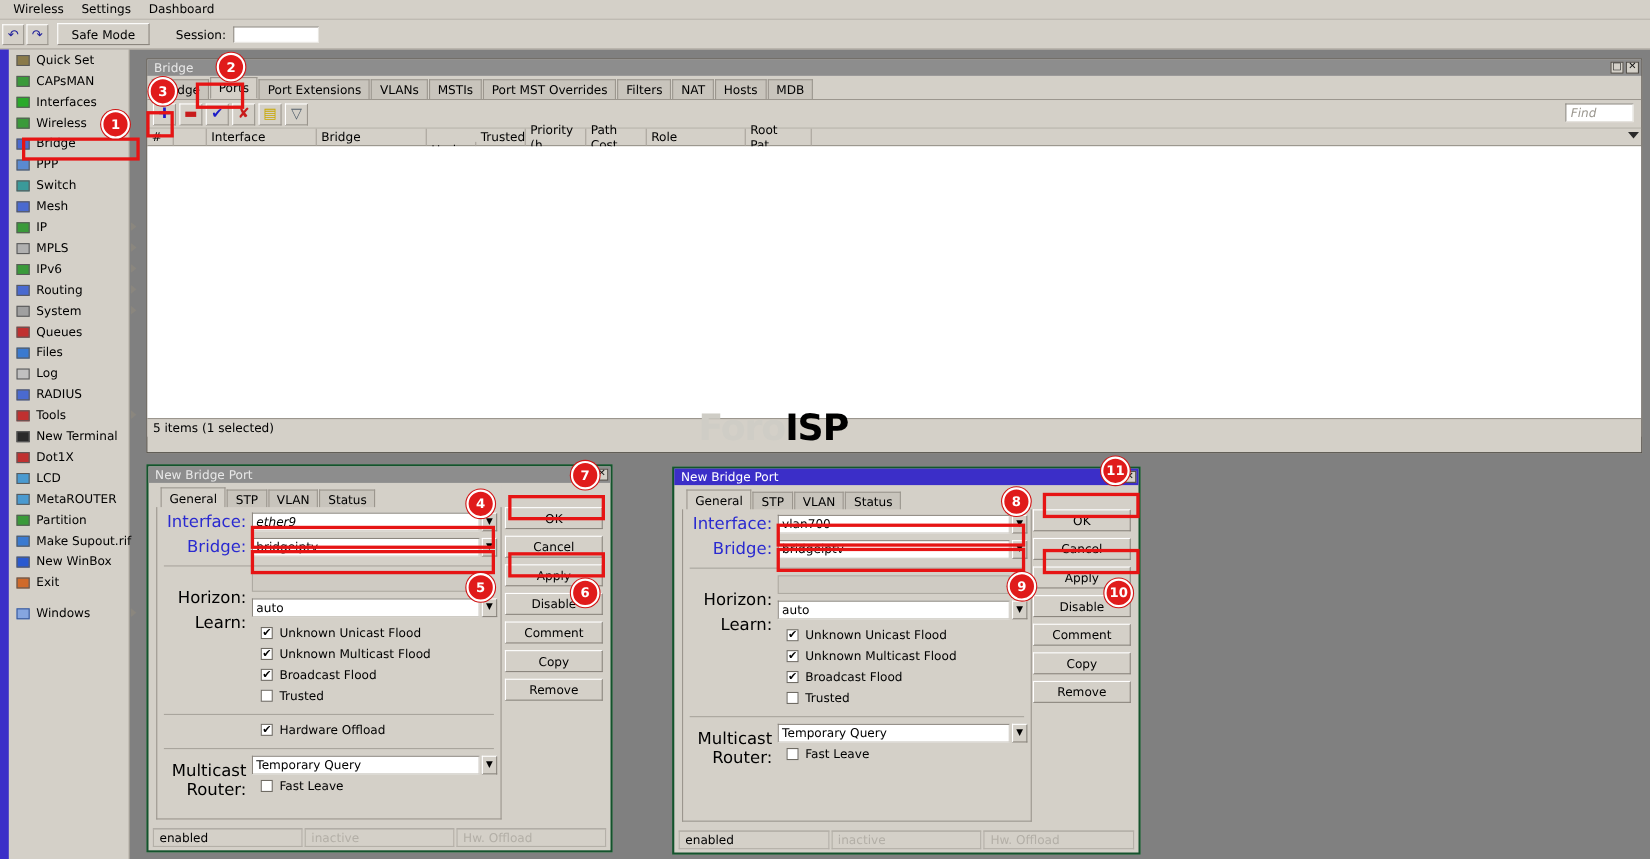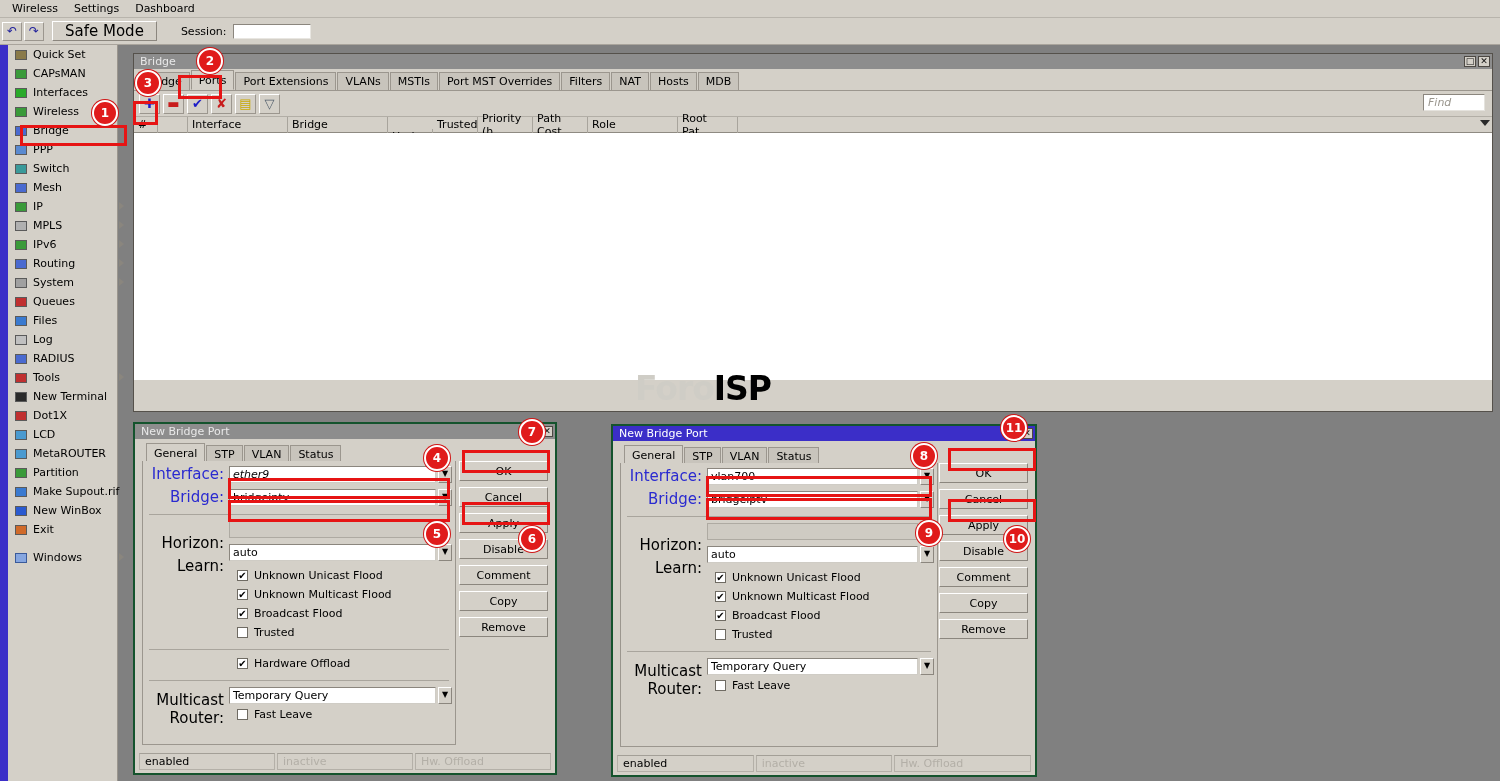--- a/index.html
+++ b/index.html
@@ -32,21 +32,21 @@
     width: 20px; height: 19px; background: #d4d0c8;
     border: 1px solid #9b968e; border-top-color: #fff; border-left-color: #fff;
     display: flex; align-items: center; justify-content: center;
     font-size: 12px; color: #21219c;
   }
   .safemode {
     margin-left: 6px; height: 20px; min-width: 70px; padding: 0 12px;
     background: #d4d0c8; border: 1px solid #8b867e;
     border-top-color: #fff; border-left-color: #fff;
     display: flex; align-items: center; justify-content: center;
-    font-size: 15px;
+    font-size: 11px;
   }
   .sesslabel { margin-left: 22px; font-size: 11px; }
   .sessfield {
     margin-left: 4px; width: 78px; height: 15px; background: #fff;
     border: 1px solid #8b867e; border-right-color:#e8e6e1; border-bottom-color:#e8e6e1;
   }
 
   
   .sidebar {
     position: absolute; left: 0; top: 45px; width: 118px; height: 736px;
@@ -482,20 +482,23 @@
         <div class="col" style="width: 55px;">Priority (h...</div>
         <div class="col" style="width: 55px;">Path Cost</div>
         <div class="col" style="width: 90px;">Role</div>
         <div class="col" style="width: 60px;">Root Pat...</div>
         <div class="col" style="flex: 1 1 0%; border-right: none;"></div>
         <div class="dd"></div>
     </div>
 
     <div class="grid"></div>
 
+    <div class="statusbar">
+      <span>5 items (1 selected)</span>
+    </div>
   </div>
 
   <div class="watermark">
     <span class="wm-a">Foro</span><span class="wm-b">ISP</span>
   </div>
 
   <div class="dlg" id="dialog-left">
     <div class="title">
       <span>New Bridge Port</span>
       <span class="t-spacer"></span>

